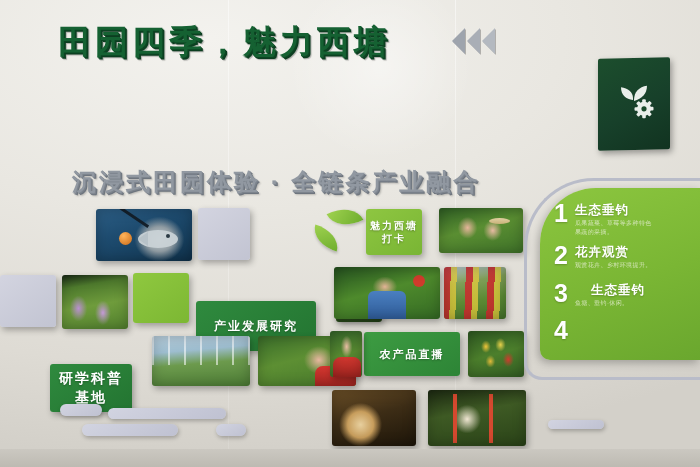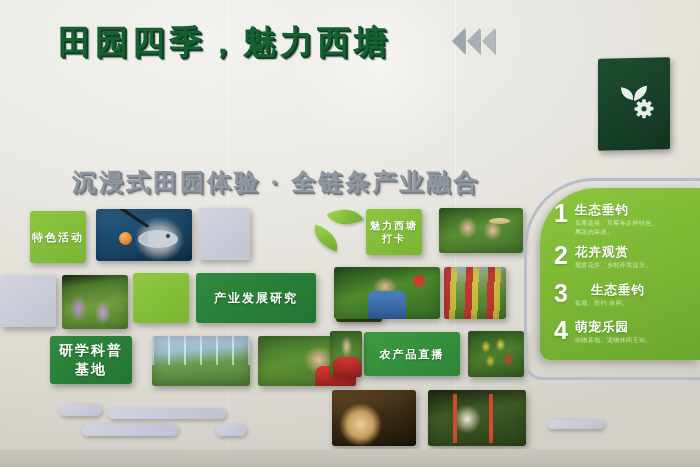--- a/index.html
+++ b/index.html
@@ -53,21 +53,21 @@
   #logo-panel svg{position:absolute;left:12px;top:16px;}
 
   
   .tile{position:absolute;border-radius:3px;box-shadow:2px 3px 6px rgba(0,0,0,.30);overflow:hidden;}
   .tile .cap{
     position:absolute;inset:0;display:flex;flex-direction:column;align-items:center;justify-content:center;
     color:#ffffff;font-weight:bold;letter-spacing:2px;text-align:center;line-height:1.35;
     text-shadow:0 1px 2px rgba(0,0,0,.30);
   }
   .t-lgreen{background:linear-gradient(145deg,#8ec641,#79b534);}
-  .t-dgreen{background:linear-gradient(145deg,#2f8a3e,#237431);}
+  .t-dgreen{background:linear-gradient(145deg,#2f8a3e,#237431);margin-top:28px;}
   .t-grey{background:linear-gradient(145deg,#d3d4e0,#c2c4d2);}
   .t-green-solid{background:linear-gradient(145deg,#8fc83f,#7cb733);}
   .t-green-dark2{background:linear-gradient(145deg,#3d9c42,#2d8436);}
 
   
   .ph{position:absolute;inset:0;}
   .ph:after{content:"";position:absolute;inset:0;box-shadow:inset 0 0 14px rgba(0,0,0,.25);}
   .p-fish{background:
      radial-gradient(36% 60% at 66% 58%,#cfd6d8 0%,#8f9ba2 40%,rgba(40,70,95,0) 72%),
      linear-gradient(160deg,#2d5f86 0%,#1e4c70 38%,#17405f 70%,#0f3049 100%);}
@@ -190,23 +190,20 @@
         <circle cx="34" cy="35" r="7"></circle>
         <rect x="32.2" y="25.5" width="3.6" height="19" rx="1"></rect>
         <rect x="24.5" y="33.2" width="19" height="3.6" rx="1"></rect>
         <rect x="32.2" y="25.5" width="3.6" height="19" rx="1" transform="rotate(45 34 35)"></rect>
         <rect x="24.5" y="33.2" width="19" height="3.6" rx="1" transform="rotate(45 34 35)"></rect>
       </g>
       <circle cx="34" cy="35" r="2.6" fill="#1a4a2b"></circle>
     </svg>
   </div>
 
-  <div class="tile t-lgreen" style="left:30px;top:211px;width:56px;height:52px;">
-    <div class="cap" style="font-size:11px;">特色活动</div>
-  </div>
   <div class="tile" style="left:96px;top:209px;width:96px;height:52px;">
     <div class="ph p-fish">
       <span class="rod"></span>
         <span class="bob"></span>
       <svg width="96" height="52" viewBox="0 0 96 52" style="position:absolute;inset:0;">
         <ellipse cx="62" cy="30" rx="20" ry="9" fill="#c9d2d6" opacity=".95"></ellipse>
         <path d="M42 30 L52 23 L52 37 Z" fill="#b7c2c8"></path>
         <circle cx="72" cy="27" r="2" fill="#2b3a44"></circle>
       </svg>
     </div>
@@ -314,21 +311,17 @@
     </div>
     <div class="pi" style="top:94px;">
       <span class="num">3</span>
       <span class="txt">
         <span class="h" style="display:block;margin-left:16px;">生态垂钓</span>
         <span class="s" style="display:block;white-space:pre-line;">鱼塘、垂钓·休闲。</span>
       </span>
     </div>
     <div class="pi" style="top:131px;">
       <span class="num">4</span>
-      <span class="txt">
-        <span class="h" style="display:block;">萌宠乐园</span>
-        <span class="s" style="display:block;white-space:pre-line;">动物基地、宠物休闲互动。</span>
-      </span>
     </div>
   </div>
 
   <div class="floor"></div>
 </div>
 
 </body></html>

